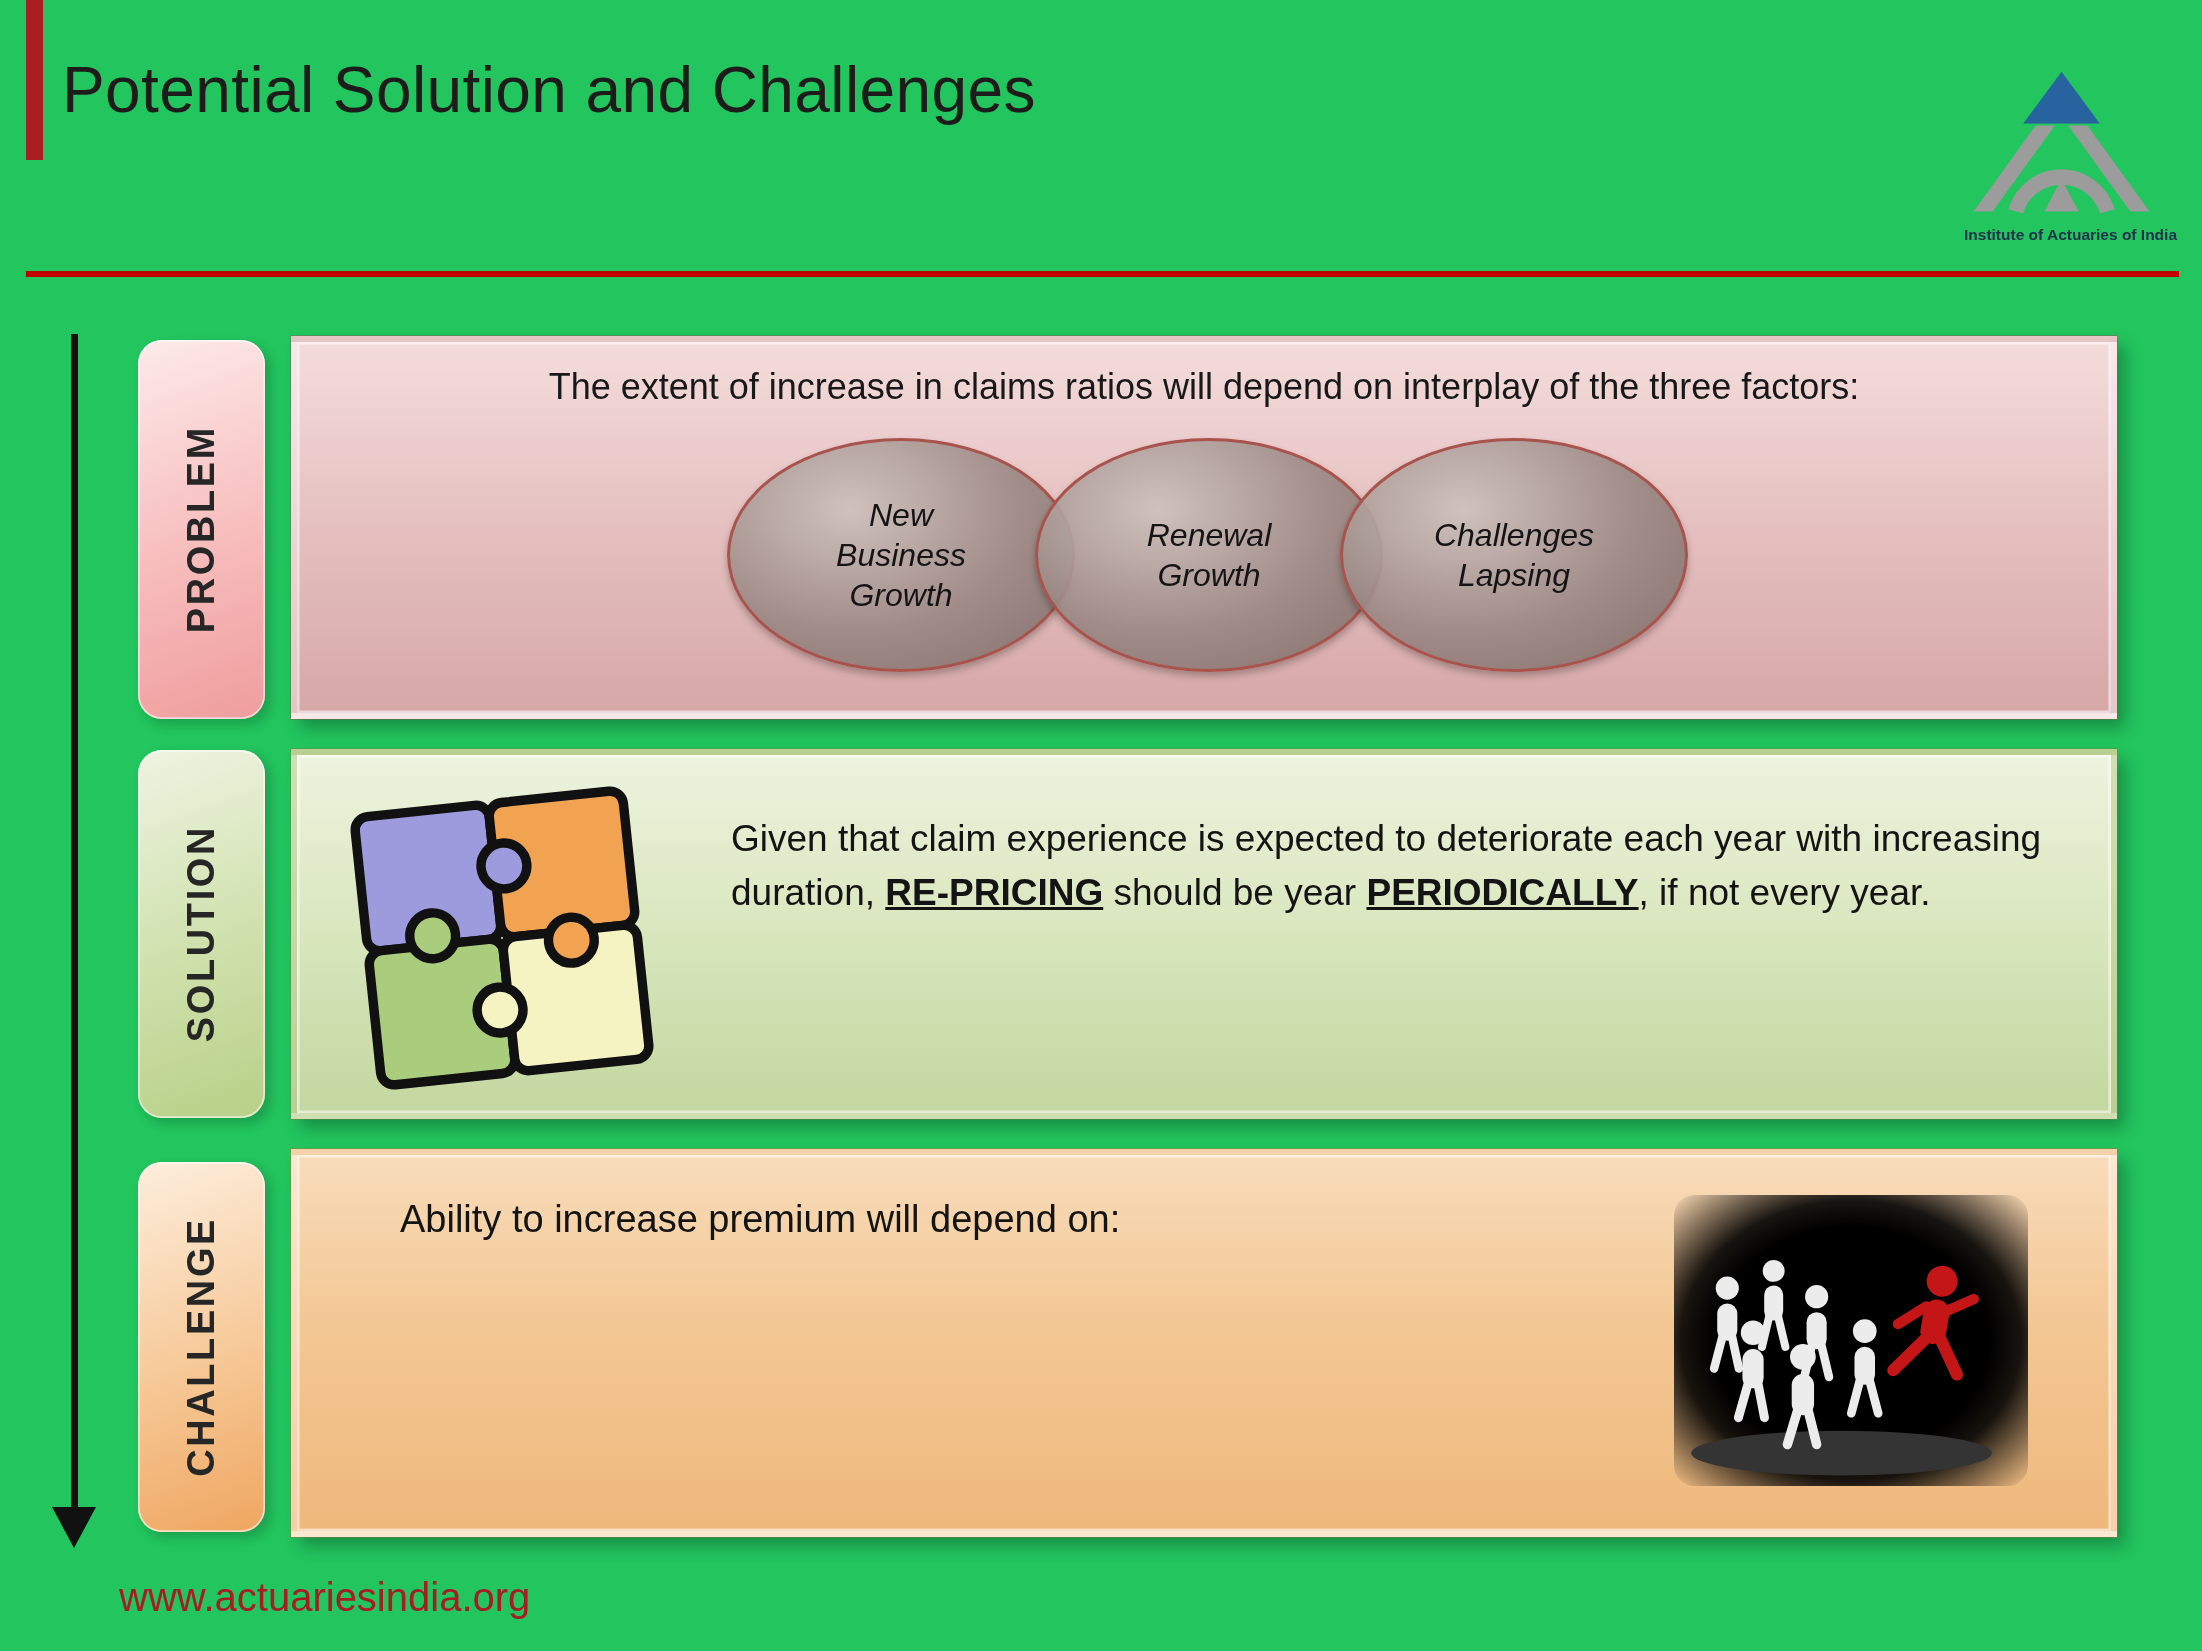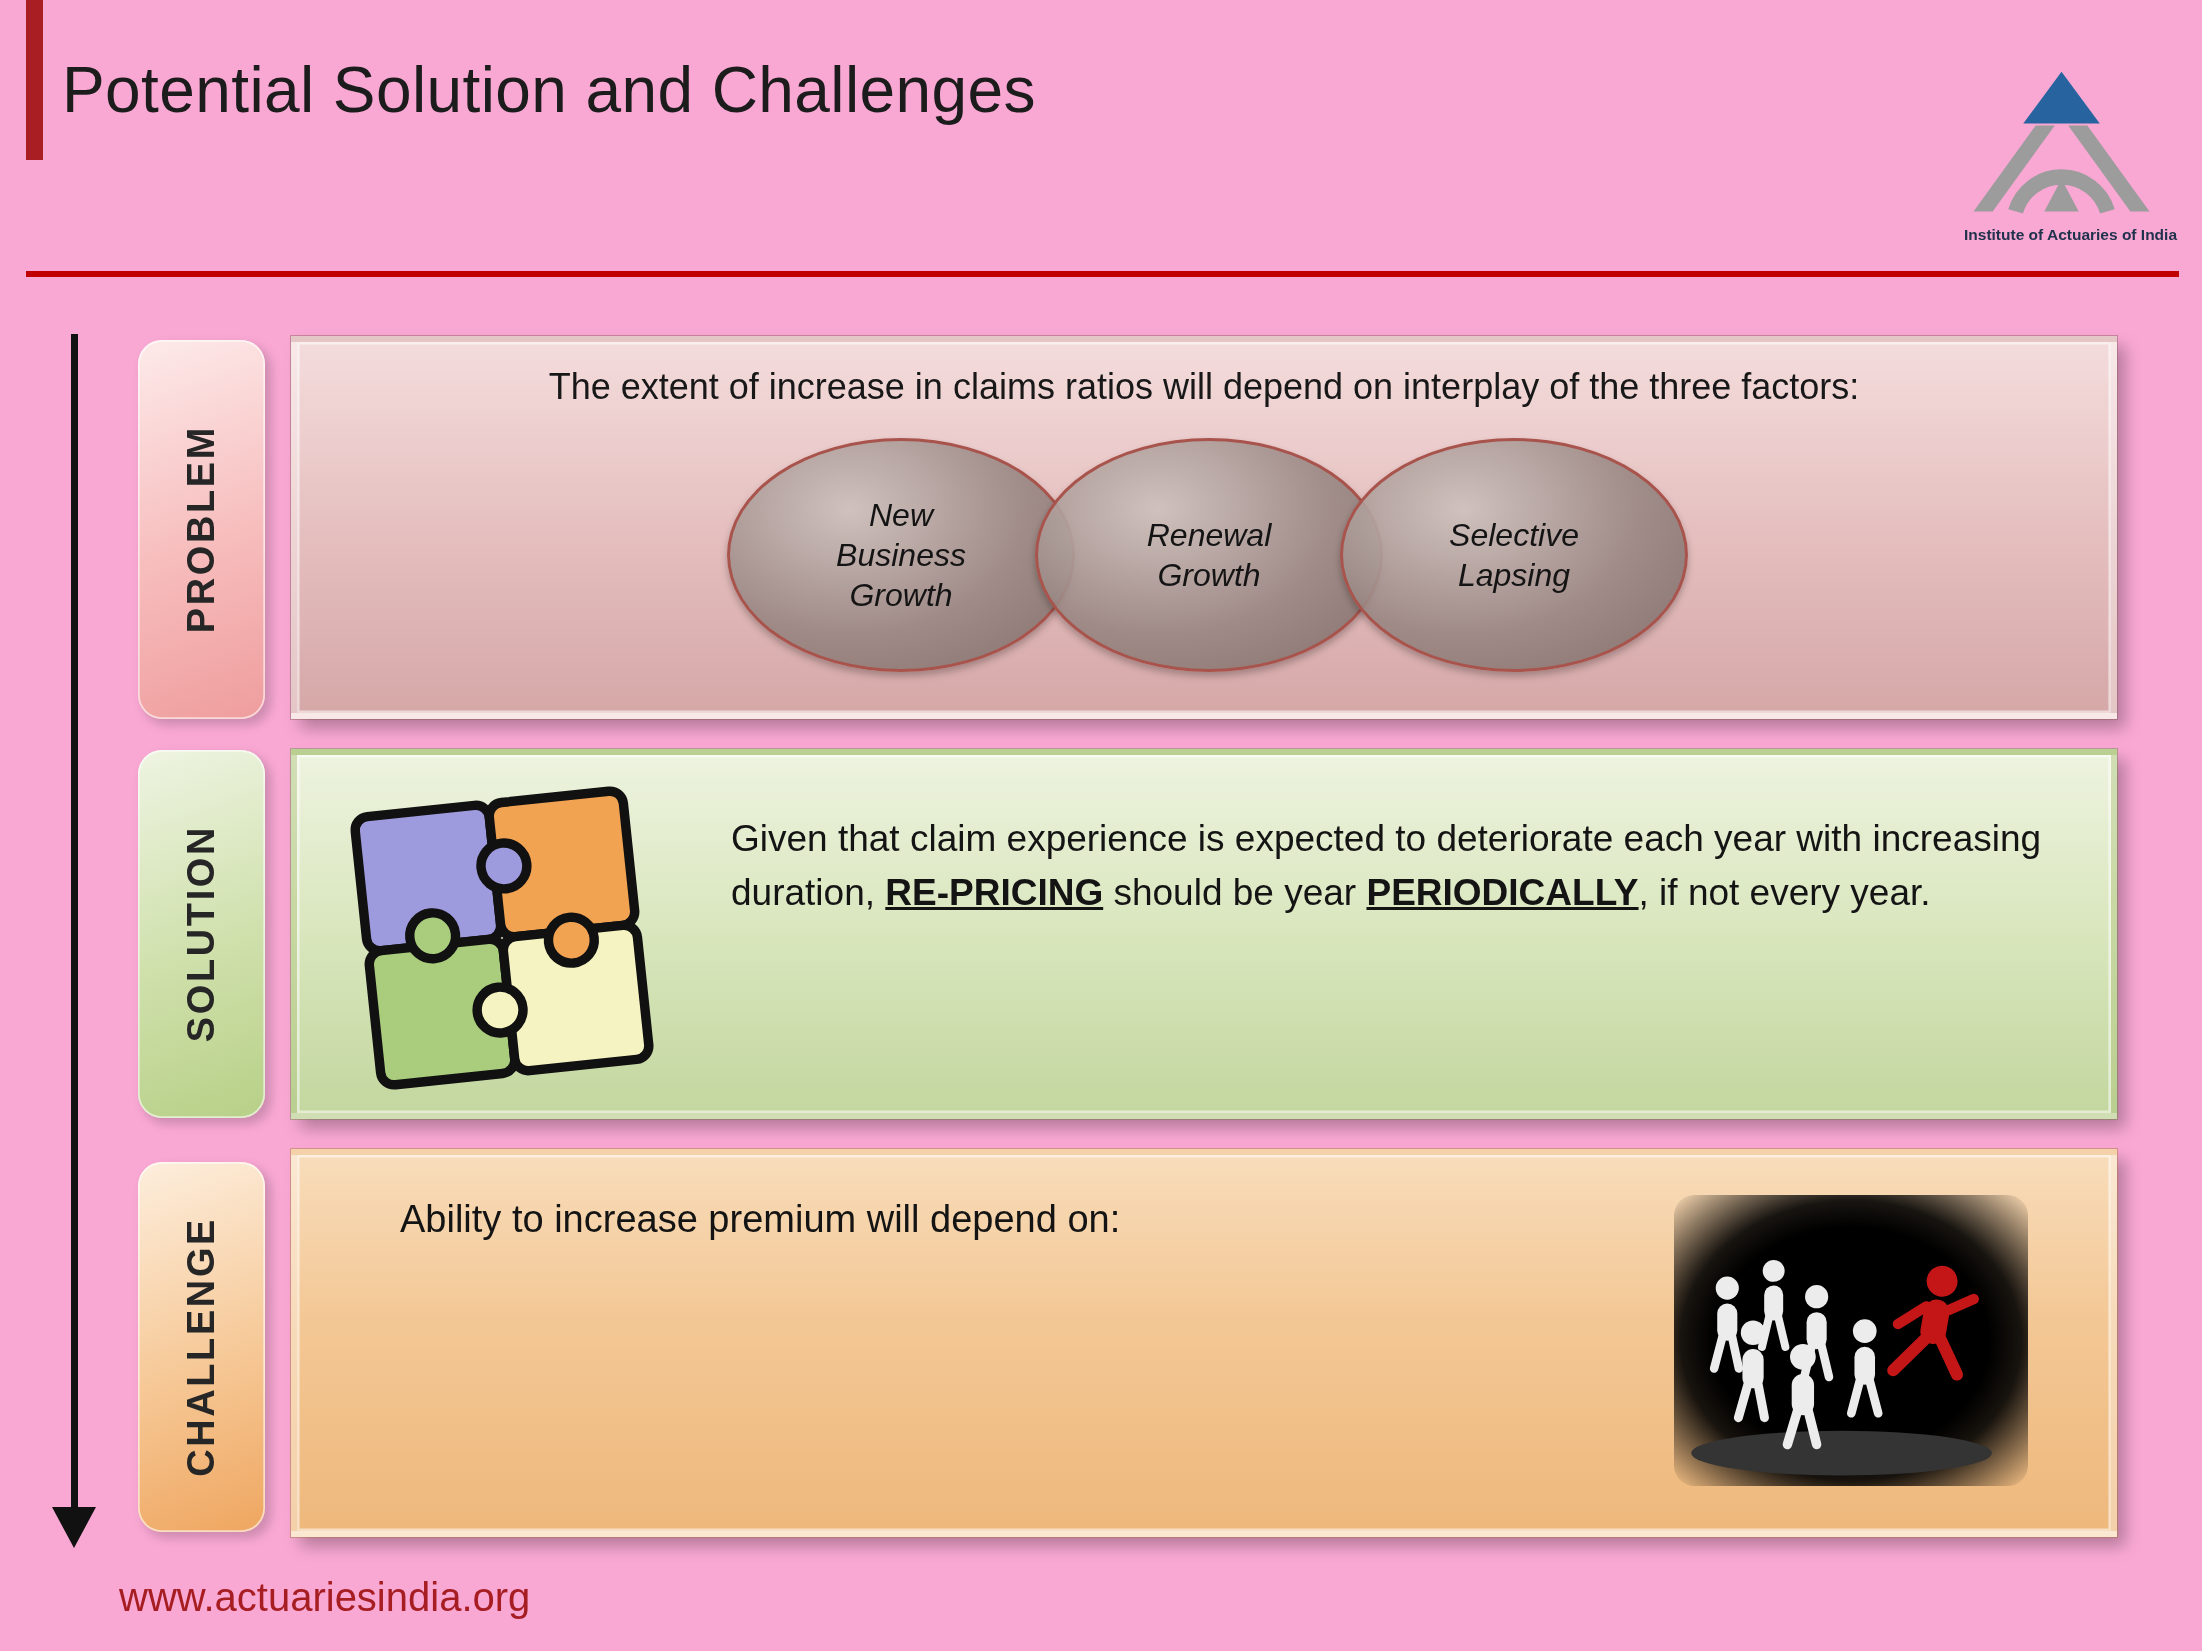--- a/index.html
+++ b/index.html
@@ -1,18 +1,18 @@
 <!DOCTYPE html>
 <html style="font-size:13.8px"><head>
 <meta charset="utf-8">
 <style>
   html,body { margin:0; padding:0; background:#e8e8e8; }
   * { box-sizing:border-box; }
   .slide {
-    position:relative; width:2203px; height:1652px; background:#f9a8d4;
+    position:relative; width:2203px; height:1652px; background:#22c55e;
     font-family:"Liberation Sans", sans-serif; color:#1c1c1c; overflow:hidden;
   }
 
   
   .red-bar { position:absolute; left:26px; top:0; width:17px; height:160px; background:#a91e22; }
   .title { position:absolute; left:62px; top:53px; margin:0; font-size:64px; font-weight:400; color:#1c1c1c; letter-spacing:0.4px; }
   .divider { position:absolute; left:26px; top:271px; width:2153px; height:6px; background:#c00000; }
 
   .logo { position:absolute; left:1946px; top:68px; width:231px; text-align:right; }
   .logo-caption { margin-top:1.7px; font-size:15.5px; color:#20324c; font-weight:700; }
@@ -122,21 +122,21 @@
     <div class="ellipse e1">
       <span>New
 Business
 Growth</span>
     </div>
     <div class="ellipse e2">
       <span>Renewal
 Growth</span>
     </div>
     <div class="ellipse e3">
-      <span>Selective
+      <span>Challenges
 Lapsing</span>
     </div>
   </section>
 
   <div class="row-label label-solution">
     <span>SOLUTION</span>
   </div>
   <section class="panel panel-solution">
     <div class="puzzle-wrap">
       <svg viewBox="0 0 230 230" width="310" height="310">

